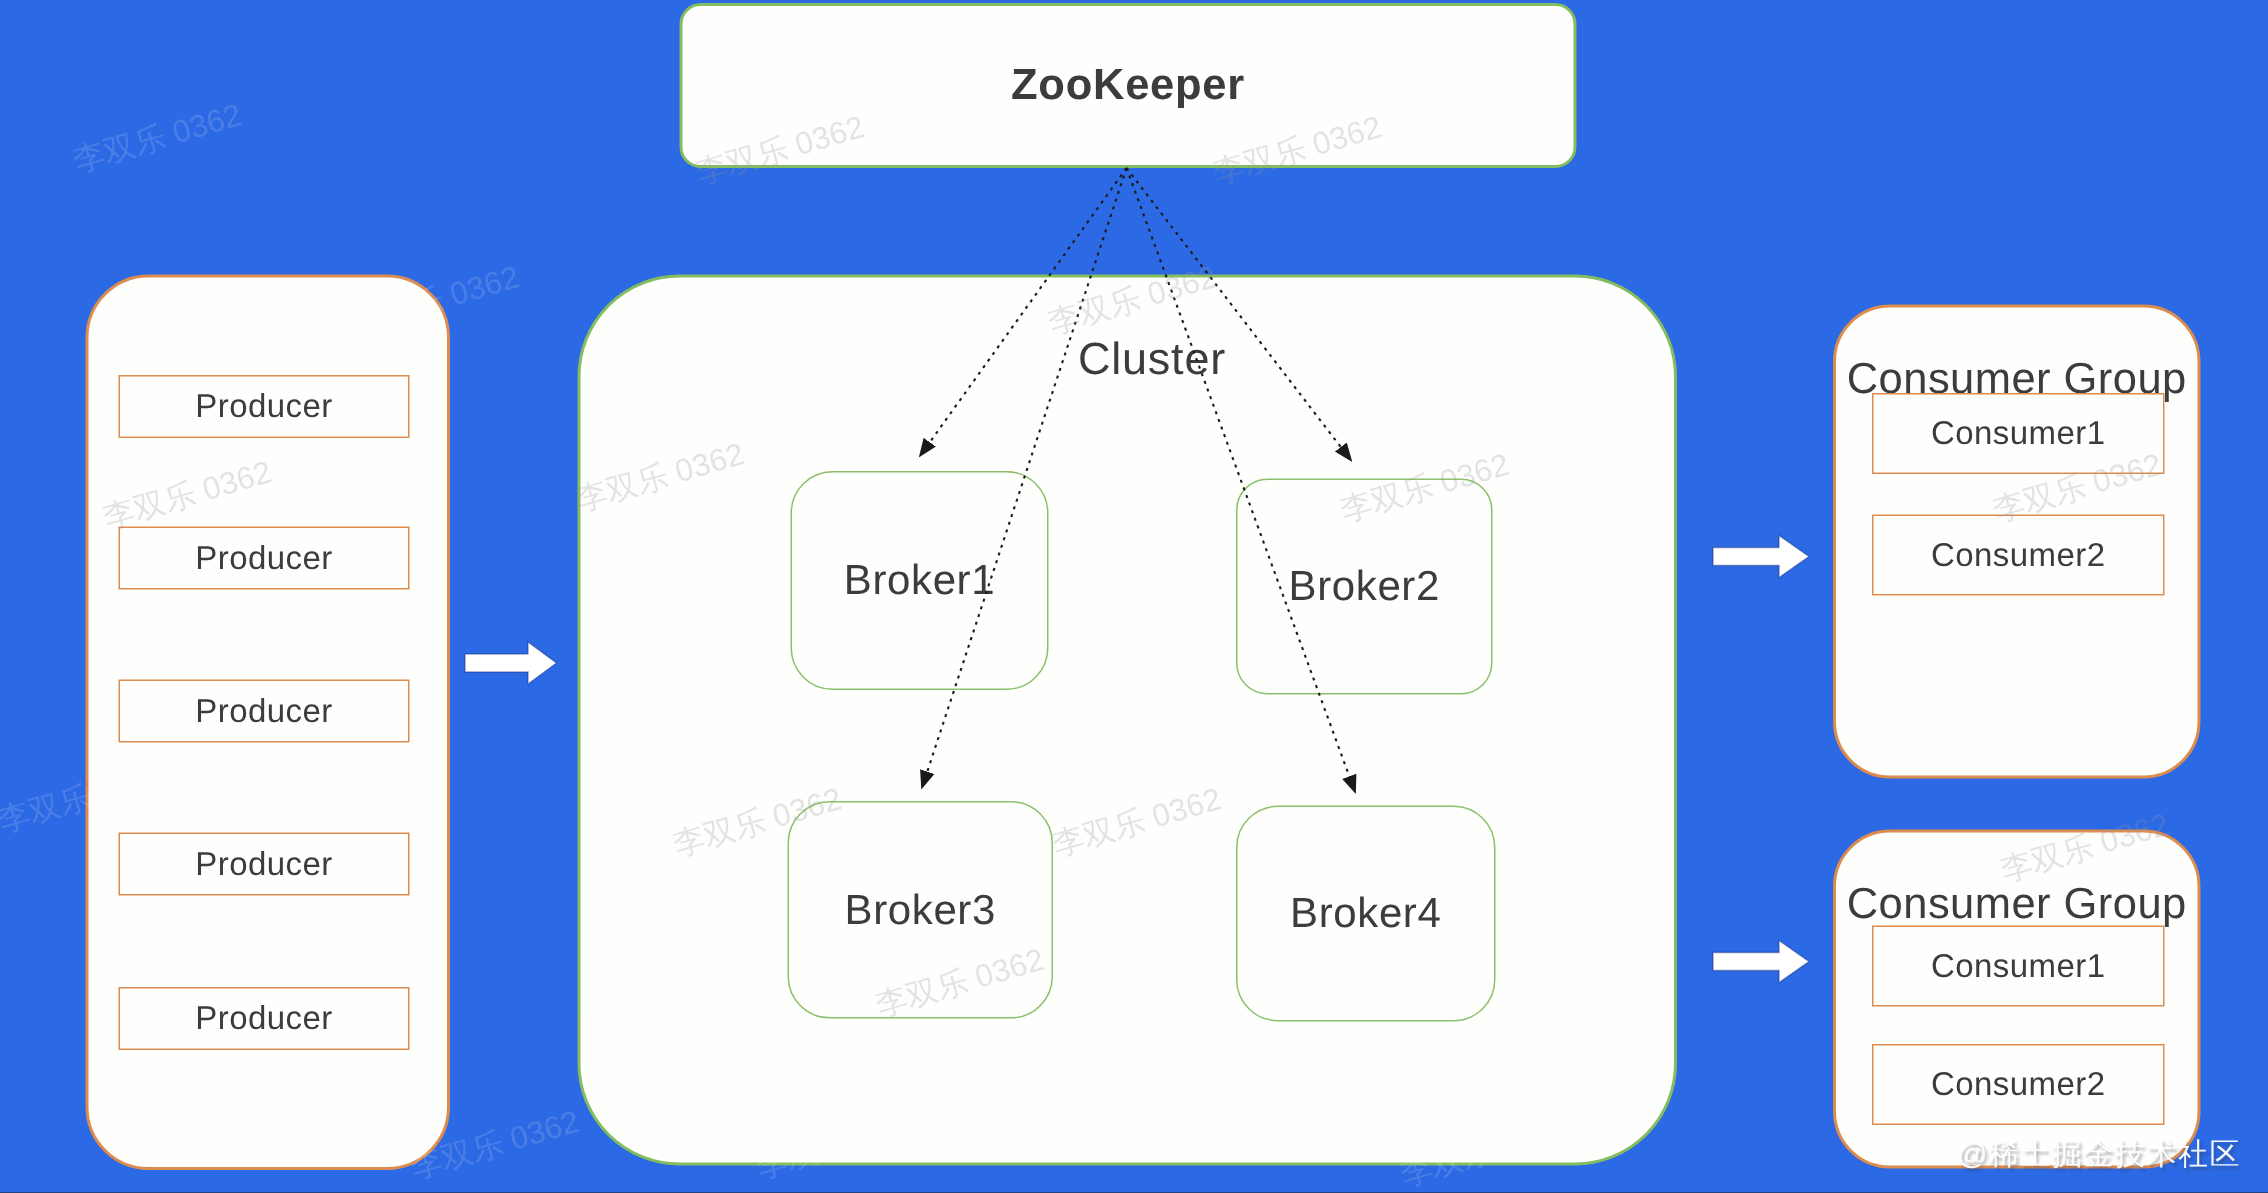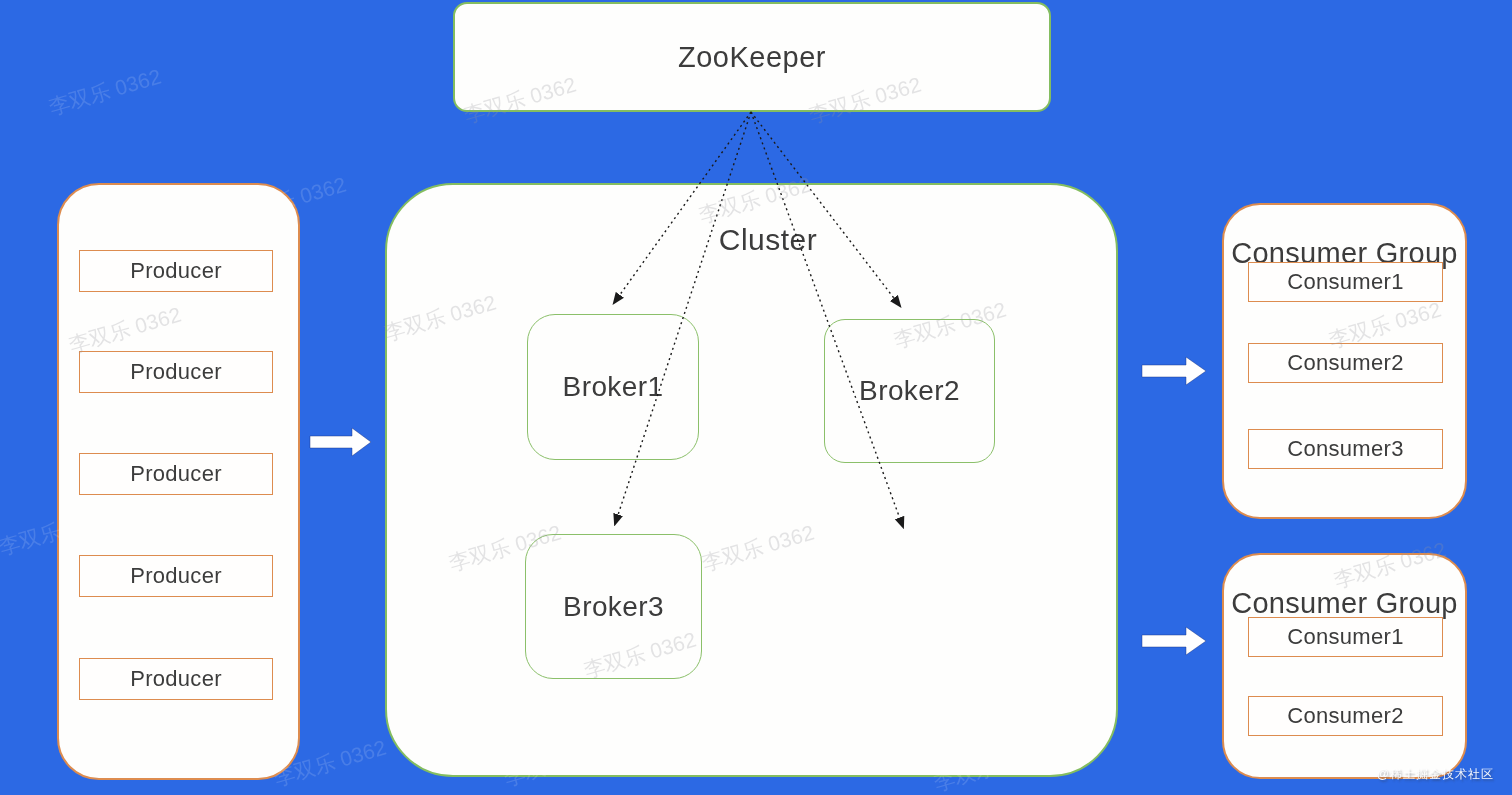--- a/index.html
+++ b/index.html
@@ -8,21 +8,21 @@
     background:#2c69e4;
     font-family:"Liberation Sans",sans-serif;
     color:#3c3c3c;
   }
   .panel{position:absolute;background:#fefefd;box-sizing:border-box;}
   
   .zk-box{
     left:453px;top:2px;width:598px;height:110px;
     border:2px solid #84bd60;border-radius:14px;
     display:flex;align-items:center;justify-content:center;
-    font-size:29px;font-weight:400;letter-spacing:.5px;
+    font-size:29px;font-weight:700;letter-spacing:.5px;
   }
   
   .producers-panel{
     left:57px;top:183px;width:243px;height:597px;
     border:2px solid #dd8c4f;border-radius:42px;
   }
   .small-box{
     position:absolute;box-sizing:border-box;background:#fffefd;
     display:flex;align-items:center;justify-content:center;
     font-size:22px;font-weight:300;letter-spacing:.3px;
@@ -49,38 +49,38 @@
   .b3{left:138px;top:349px;width:177px;height:145px;}
   .b4{left:437px;top:352px;width:173px;height:144px;}
   
   .cg-panel{border:2px solid #dd8c4f;border-radius:38px;}
   .cg1{left:1222px;top:203px;width:245px;height:316px;}
   .cg2{left:1222px;top:553px;width:245px;height:226px;}
   .cg-title{
     margin-top:32px;text-align:center;
     font-size:29px;font-weight:300;letter-spacing:.3px;
   }
-  .consumer{left:24px;width:195px;height:40px;border:1.5px solid #dd8c4f;}
+  .consumer{left:24px;width:195px;height:54px;border:1.5px solid #dd8c4f;}
   .c1a{top:57px}.c1b{top:138px}.c1c{top:224px}
   .c2a{top:62px}.c2b{top:141px}
   
   .overlay{position:absolute;left:0;top:0;pointer-events:none;z-index:3;}
   .dotted{stroke:#1a1a1a;stroke-width:1.4;stroke-dasharray:2 3.4;fill:none;}
   .block-arrow{fill:#ffffff;stroke:rgba(24,48,128,.45);stroke-width:1;}
   
   #watermark-layer{position:absolute;inset:0;pointer-events:none;z-index:4;}
   .wm{
     position:absolute;white-space:nowrap;font-size:21px;
     transform:translate(-50%,-50%) rotate(-16deg);
   }
   .wm-white{color:rgba(150,150,158,.26);}
   .wm-blue{color:rgba(255,255,255,.14);}
   .site-watermark{
     position:absolute;right:18px;bottom:12px;z-index:5;
-    font-size:12px;letter-spacing:1px;color:rgba(255,255,255,.95);
+    font-size:20px;letter-spacing:1px;color:rgba(255,255,255,.95);
     text-shadow:1.5px 2px 2px rgba(50,50,60,.4);
     pointer-events:none;
   }
 </style>
 </head>
 <body>
 
 <div class="stage">
 
   <div id="watermark-layer">
@@ -113,27 +113,27 @@
     <div class="small-box producer p2">Producer</div>
     <div class="small-box producer p3">Producer</div>
     <div class="small-box producer p4">Producer</div>
   </div>
 
   <div class="panel cluster-panel">
     <div class="cluster-label">Cluster</div>
     <div class="broker b1">Broker1</div>
     <div class="broker b2">Broker2</div>
     <div class="broker b3">Broker3</div>
+    <div class="broker b4">Broker4</div>
   </div>
 
   <div class="panel cg-panel cg1">
     <div class="cg-title">Consumer Group 1</div>
     <div class="small-box consumer c1a">Consumer1</div>
     <div class="small-box consumer c1b">Consumer2</div>
-    <div class="small-box consumer c1c">Consumer3</div>
   </div>
 
   <div class="panel cg-panel cg2">
     <div class="cg-title">Consumer Group 5</div>
     <div class="small-box consumer c2a">Consumer1</div>
     <div class="small-box consumer c2b">Consumer2</div>
   </div>
 
   <svg class="overlay" width="1512" height="795" viewBox="0 0 1512 795">
     <defs>

